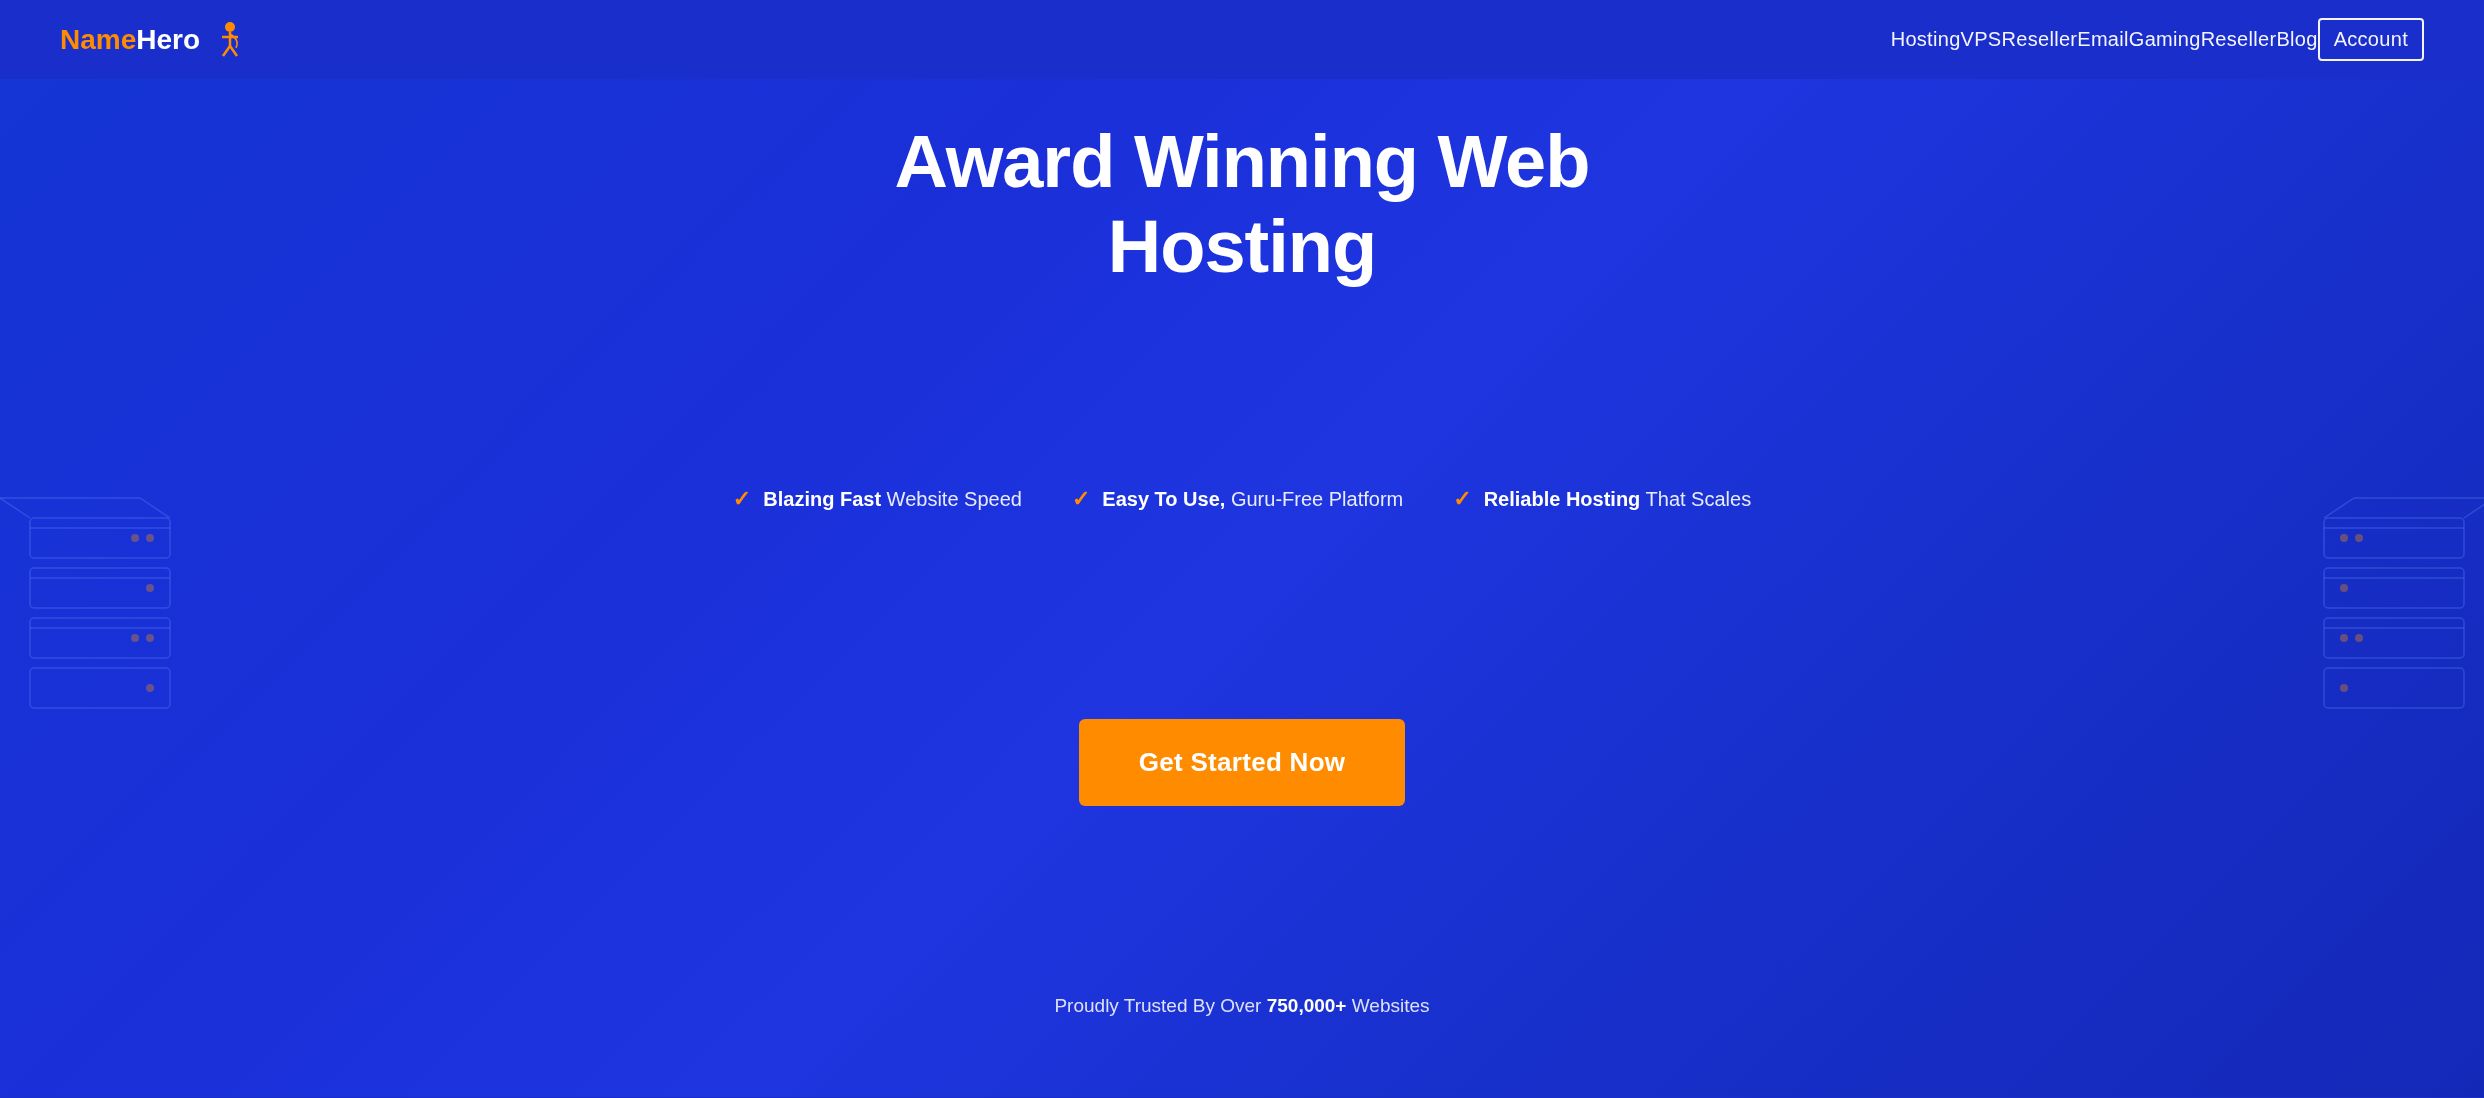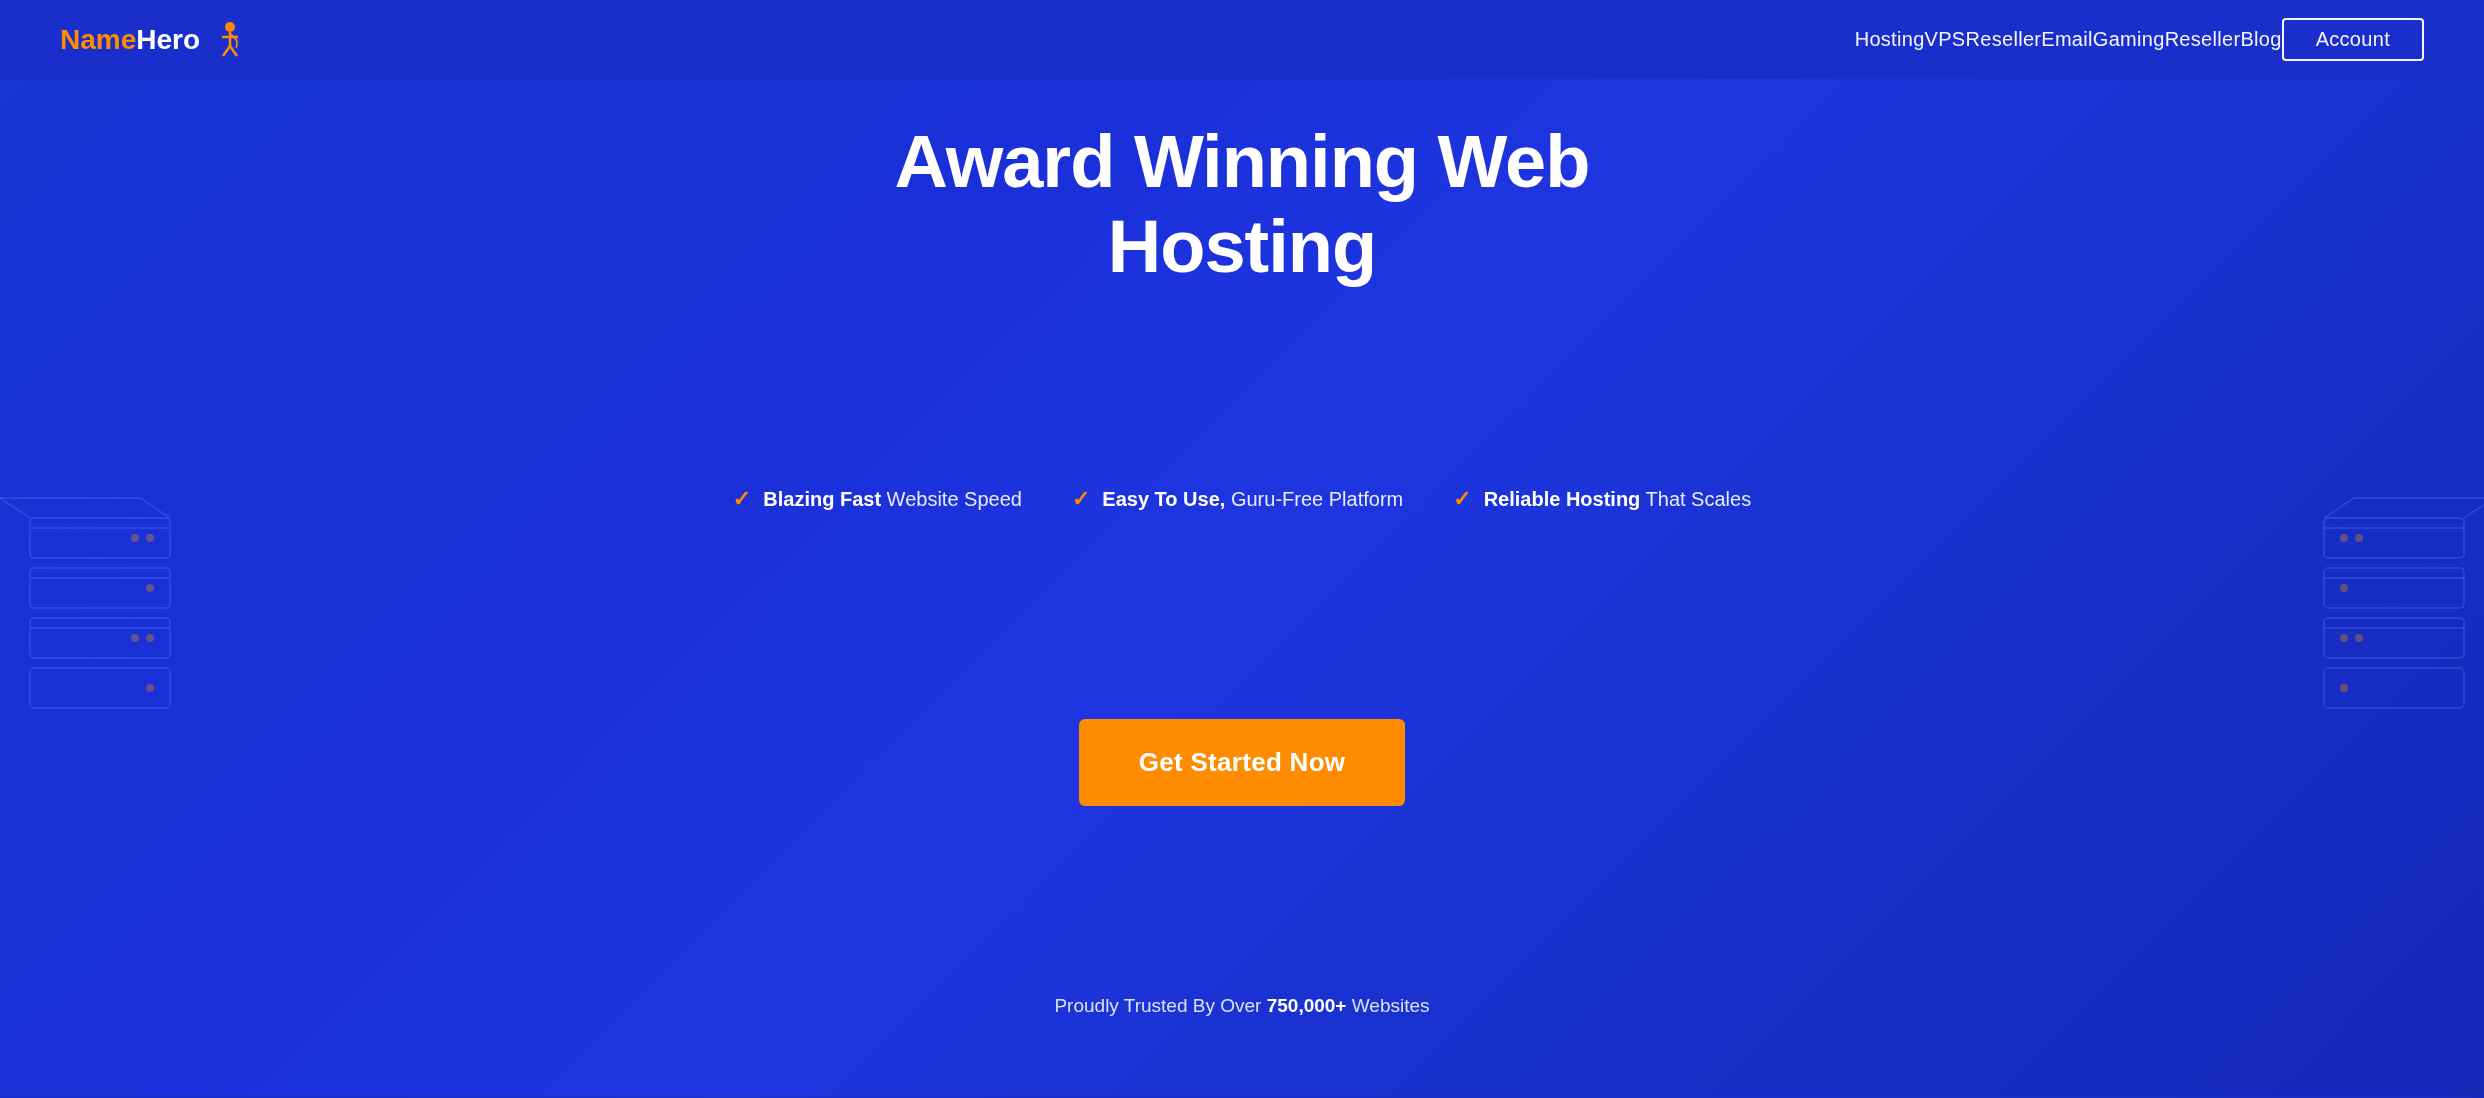--- a/index.html
+++ b/index.html
@@ -62,21 +62,21 @@
       color: #ffffff;
       text-decoration: none;
       font-size: 20px;
       font-weight: 400;
       letter-spacing: 0.3px;
       opacity: 0.95;
     }
 
     .account-btn {
       border: 2px solid #ffffff;
-      padding: 8px 32px;
+      padding: 8px 14px;
       border-radius: 4px;
       color: #ffffff !important;
       font-weight: 500 !important;
       font-size: 20px !important;
     }
 
     
     .hero {
       background: linear-gradient(135deg, #1535d4 0%, #1a2fd8 30%, #1e35e0 50%, #1830cc 70%, #1428b8 100%);
       min-height: calc(100vh - 80px);

